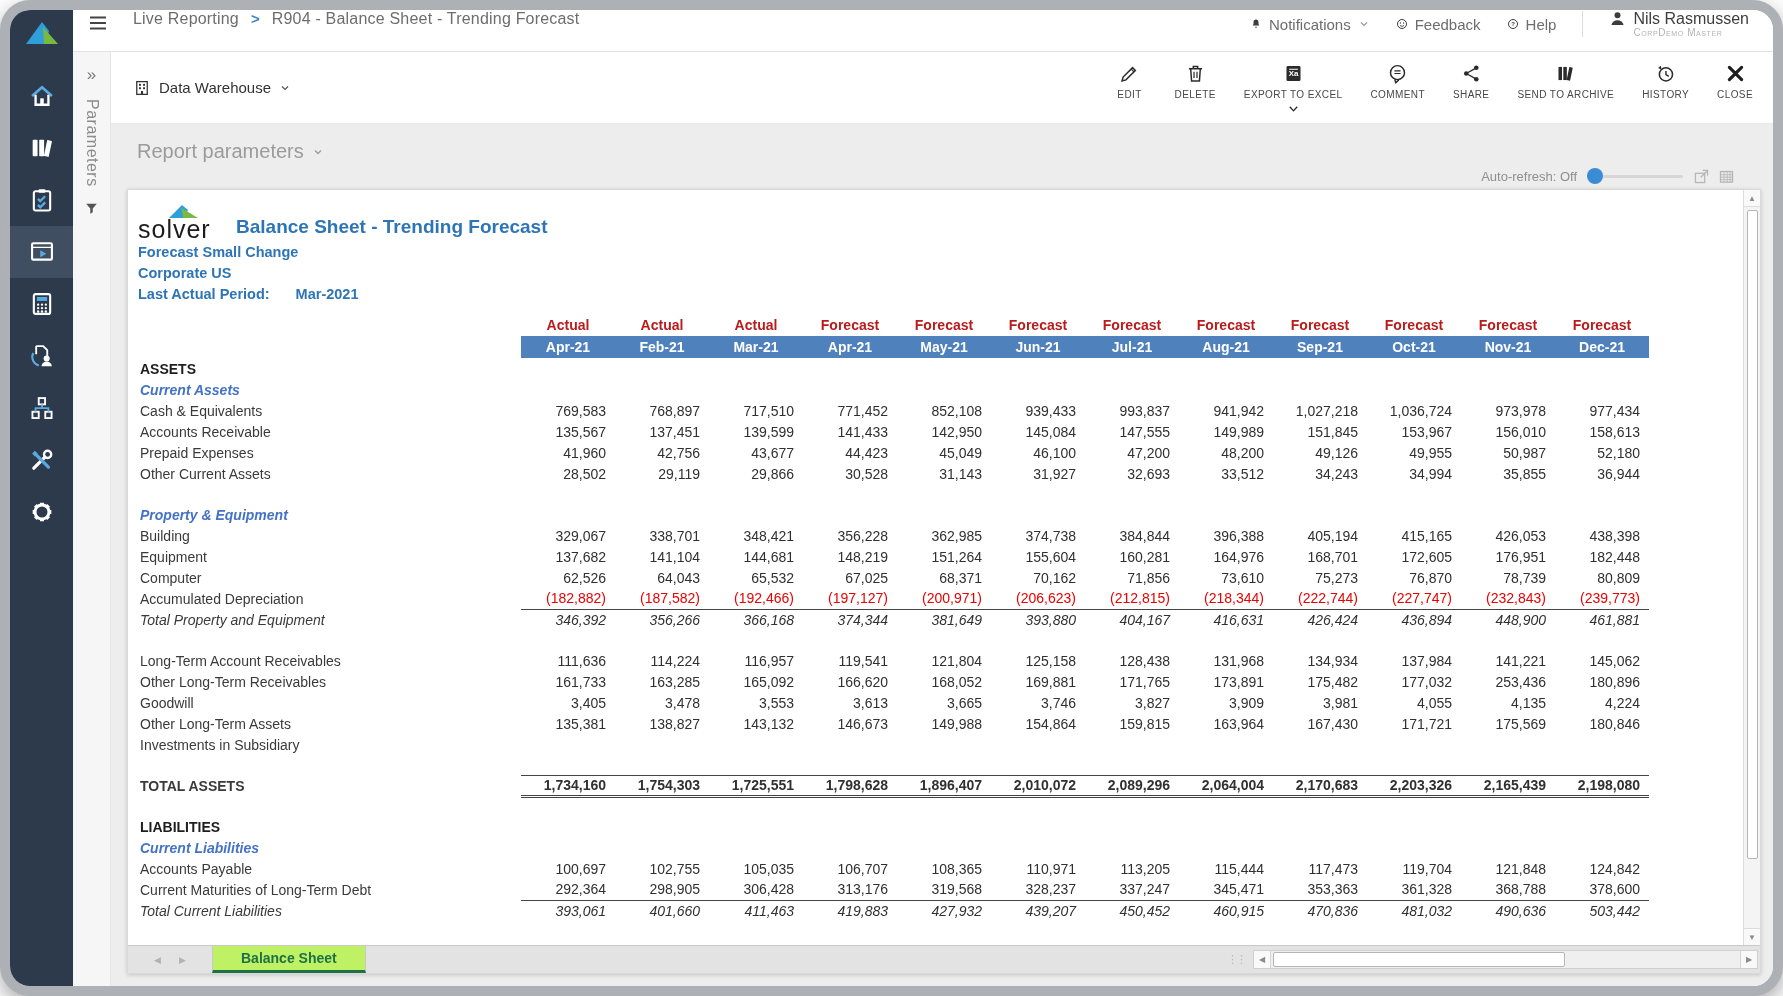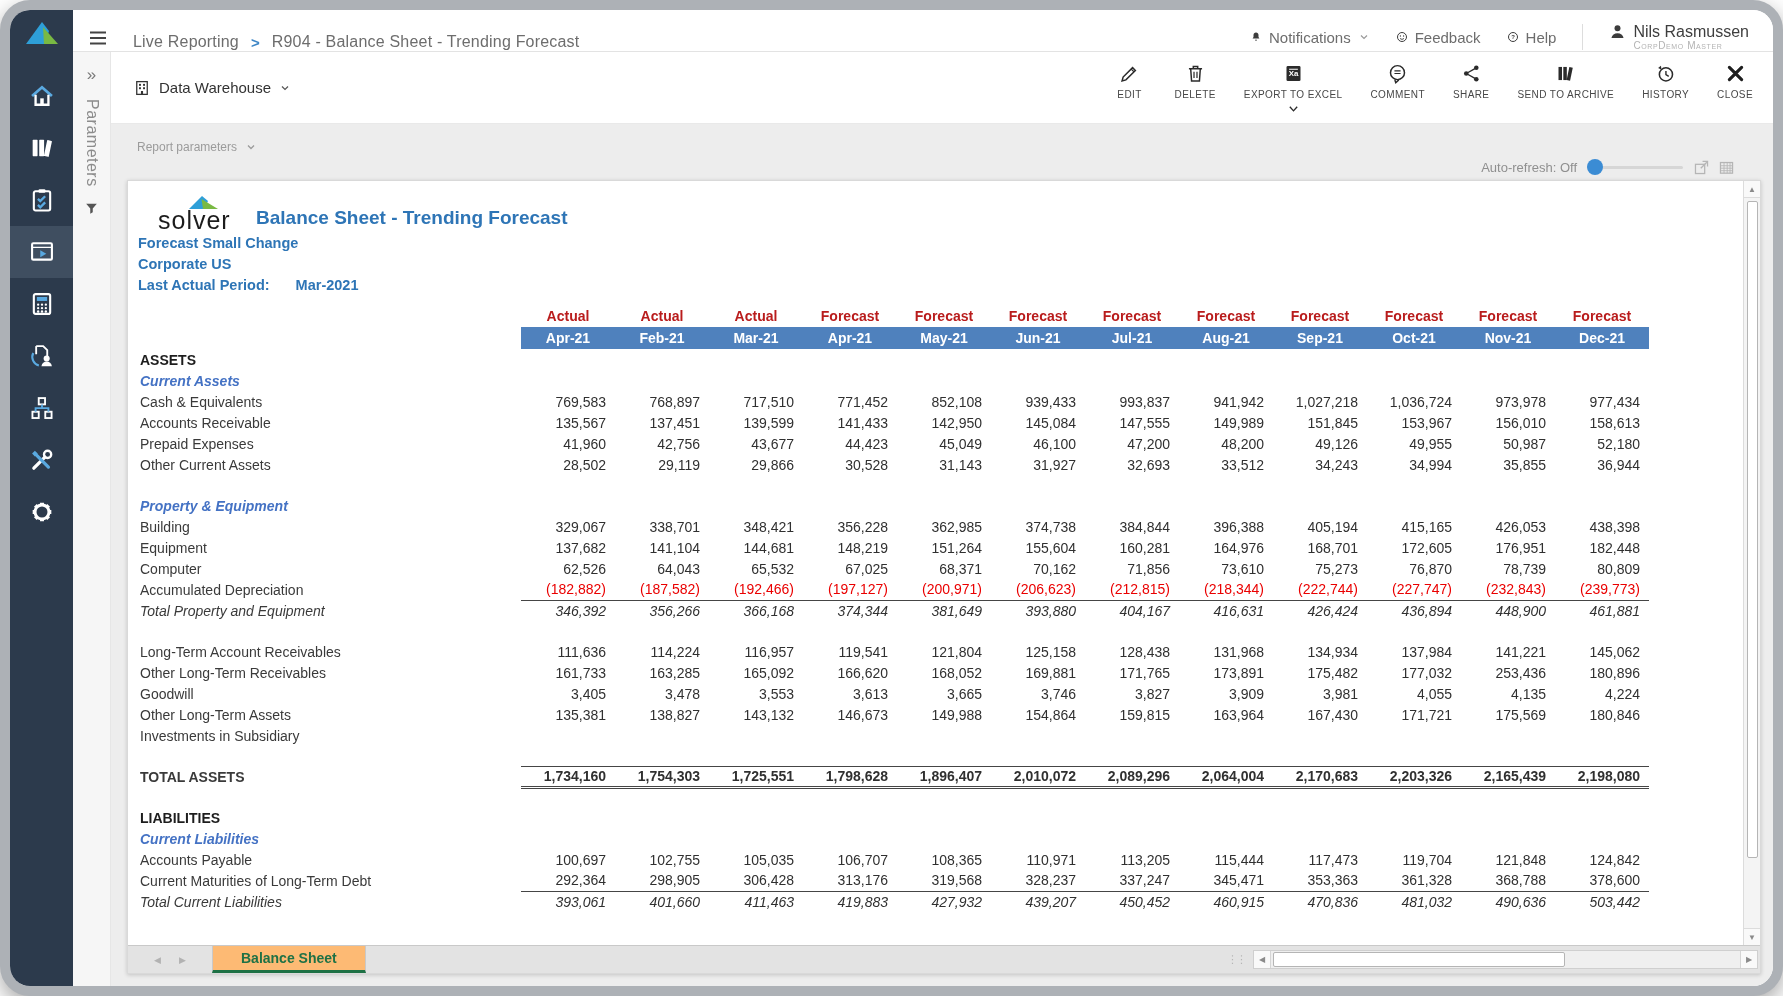--- a/index.html
+++ b/index.html
@@ -17,21 +17,21 @@
   .sidebar { width:63px; background:#2c3a4c; flex:none; display:flex; flex-direction:column; align-items:center; }
   .sb-logo { width:63px; height:46px; display:flex; align-items:center; justify-content:center; margin-bottom:14px; }
   .sb-item { width:63px; height:52px; display:flex; align-items:center; justify-content:center; cursor:pointer; }
   .sb-item.active { background:#3f4e60; }
   .sb-item svg { width:28px; height:28px; }
 
   
   .right-col { flex:1; display:flex; flex-direction:column; min-width:0; }
 
   
-  .topbar { height:42px; background:#fff; border-bottom:1px solid #e3e3e3; display:flex; align-items:flex-end; padding:0 24px 0 12px; flex:none; }
+  .topbar { height:42px; background:#fff; border-bottom:1px solid #e3e3e3; display:flex; align-items:flex-start; padding:0 24px 0 12px; flex:none; }
   .hamburger { width:26px; height:26px; display:flex; align-items:center; justify-content:center; cursor:pointer; margin-right:22px; }
   .crumb { font-size:16px; color:#6d6d6d; letter-spacing:.2px; }
   .crumb-sep { color:#3d86c6; font-size:15px; font-weight:bold; margin:0 12px; }
   .topbar-right { margin-left:auto; display:flex; align-items:center; gap:26px; }
   .tb-link { display:flex; align-items:center; gap:7px; font-size:15px; color:#6d6d6d; cursor:pointer; }
   .tb-divider { width:1px; height:26px; background:#ddd; }
   .user { display:flex; align-items:flex-start; gap:7px; cursor:pointer; }
   .user-name { font-size:16px; color:#3e3e3e; line-height:17px; }
   .user-org { font-size:10px; color:#b3b3b3; letter-spacing:.6px; font-variant:small-caps; }
 
@@ -47,35 +47,35 @@
   
   .toolbar { height:72px; background:#fff; border-bottom:1px solid #e9e9e9; display:flex; align-items:center; padding:0 20px 0 22px; flex:none; }
   .source { display:flex; align-items:center; gap:8px; font-size:15px; color:#333; cursor:pointer; }
   .toolbar-actions { margin-left:auto; display:flex; align-items:flex-start; gap:28px; }
   .tbtn { display:flex; flex-direction:column; align-items:center; gap:5px; cursor:pointer; min-width:34px; }
   .tbtn svg.glyph { width:21px; height:21px; }
   .tbtn .lbl { font-size:10px; color:#474747; letter-spacing:.4px; white-space:nowrap; }
 
   
   .content { flex:1; background:#ededed; display:flex; flex-direction:column; min-height:0; padding:0 12px 12px 16px; }
-  .rp-row { padding:16px 0 0 10px; display:flex; align-items:center; gap:8px; font-size:12px; color:#9b9b9b; flex:none; }
+  .rp-row { padding:16px 0 0 10px; display:flex; align-items:center; gap:8px; font-size:20px; color:#9b9b9b; flex:none; }
   .ar-row { height:26px; display:flex; align-items:center; justify-content:flex-end; gap:10px; padding-right:26px; flex:none; }
   .ar-label { font-size:13px; color:#8f8f8f; }
   .slider { position:relative; width:96px; height:16px; cursor:pointer; }
   .slider .track { position:absolute; top:7px; left:0; right:0; height:3px; background:#d6d6d6; border-radius:2px; }
   .slider .knob { position:absolute; top:0; left:0; width:16px; height:16px; border-radius:50%; background:#3b8cd4; }
   .ar-icons { display:flex; gap:8px; }
   .ar-icons svg { width:17px; height:17px; cursor:pointer; }
 
   
   .card { flex:1; background:#fff; border:1px solid #d9d9d9; box-shadow:0 1px 4px rgba(0,0,0,.18); display:grid; grid-template-columns:1fr 17px; grid-template-rows:1fr 28px; min-height:0; }
   .card-content { overflow:hidden; padding:14px 0 0 10px; }
 
   .logo-row { display:flex; align-items:flex-end; gap:18px; }
-  .solver-logo { display:flex; flex-direction:column; width:80px;margin-left:20px; }
+  .solver-logo { display:flex; flex-direction:column; width:80px; }
   .solver-logo svg { margin-left:30px; }
   .solver-word { font-size:25px; color:#1c1c1c; letter-spacing:1px; line-height:20px; font-weight:500; }
   .report-title { font-size:19px; font-weight:bold; color:#2e75b6; padding-bottom:1px; }
   .report-sub { font-size:14.5px; font-weight:bold; color:#2e75b6; margin-top:5px; }
   .lap-row { display:flex; gap:26px; }
 
   
   table.report { border-collapse:collapse; margin-top:12px; table-layout:fixed; }
   col.c-label { width:383px; }
   col.c-num { width:94px; }
@@ -96,21 +96,21 @@
   
   .vscroll { border-left:1px solid #dcdcdc; background:#f4f4f4; display:flex; flex-direction:column; align-items:center; }
   .vs-arrow { width:100%; height:17px; display:flex; align-items:center; justify-content:center; font-size:8px; color:#8a8a8a; border-bottom:1px solid #dcdcdc; background:#f9f9f9; cursor:pointer; }
   .vs-arrow.bottom { border-top:1px solid #dcdcdc; border-bottom:none; margin-top:auto; }
   .vs-thumb { width:11px; flex:0 0 86%; margin-top:3px; background:#fff; border:1px solid #b5b5b5; border-radius:2px; cursor:grab; }
 
   
   .bottombar { grid-column:1 / span 2; border-top:1px solid #c9c9c9; background:#e3e3e3; display:flex; align-items:stretch; }
   .tab-nav { width:84px; display:flex; align-items:center; justify-content:center; gap:18px; color:#b2b2b2; font-size:9px; }
   .tab-nav span { cursor:pointer; }
-  .sheet-tab { background:#fdba74; border-left:1px solid #c9c9c9; border-right:1px solid #c9c9c9; border-bottom:3px solid #1e7145; color:#1e7145; font-weight:bold; font-size:14px; display:flex; align-items:center; padding:0 28px; cursor:pointer; }
+  .sheet-tab { background:#bef264; border-left:1px solid #c9c9c9; border-right:1px solid #c9c9c9; border-bottom:3px solid #1e7145; color:#1e7145; font-weight:bold; font-size:14px; display:flex; align-items:center; padding:0 28px; cursor:pointer; }
   .drag-dots { margin-left:auto; color:#b5b5b5; font-size:11px; letter-spacing:-2px; display:flex; align-items:center; padding-right:8px; cursor:col-resize; }
   .hscroll { width:505px; display:flex; align-items:center; background:#efefef; border:1px solid #cfcfcf; margin:4px 2px 4px 0; }
   .hs-arrow { width:17px; align-self:stretch; display:flex; align-items:center; justify-content:center; font-size:8px; color:#8a8a8a; background:#f9f9f9; cursor:pointer; }
   .hs-arrow.left { border-right:1px solid #d5d5d5; }
   .hs-arrow.right { margin-left:auto; border-left:1px solid #d5d5d5; }
   .hs-thumb { width:58%; align-self:stretch; margin:1px 0 1px 2px; background:#fff; border:1px solid #b5b5b5; border-radius:2px; cursor:grab; }
 
   .chev { width:12px; height:12px; }
 </style>
 </head>

